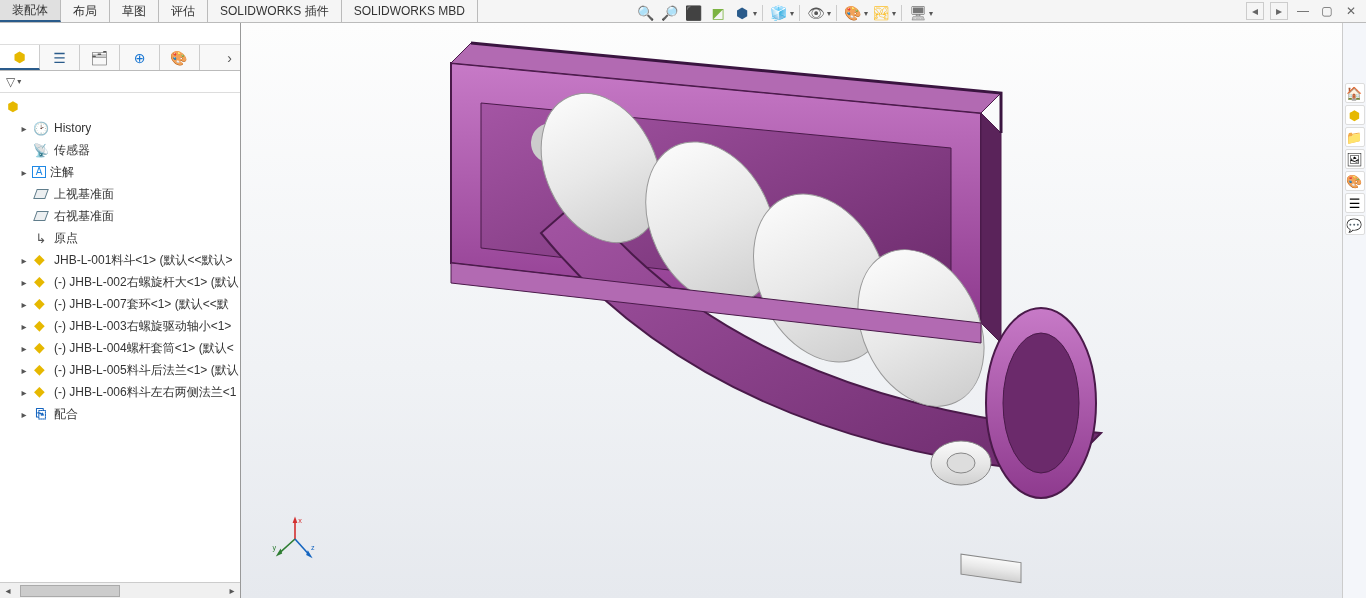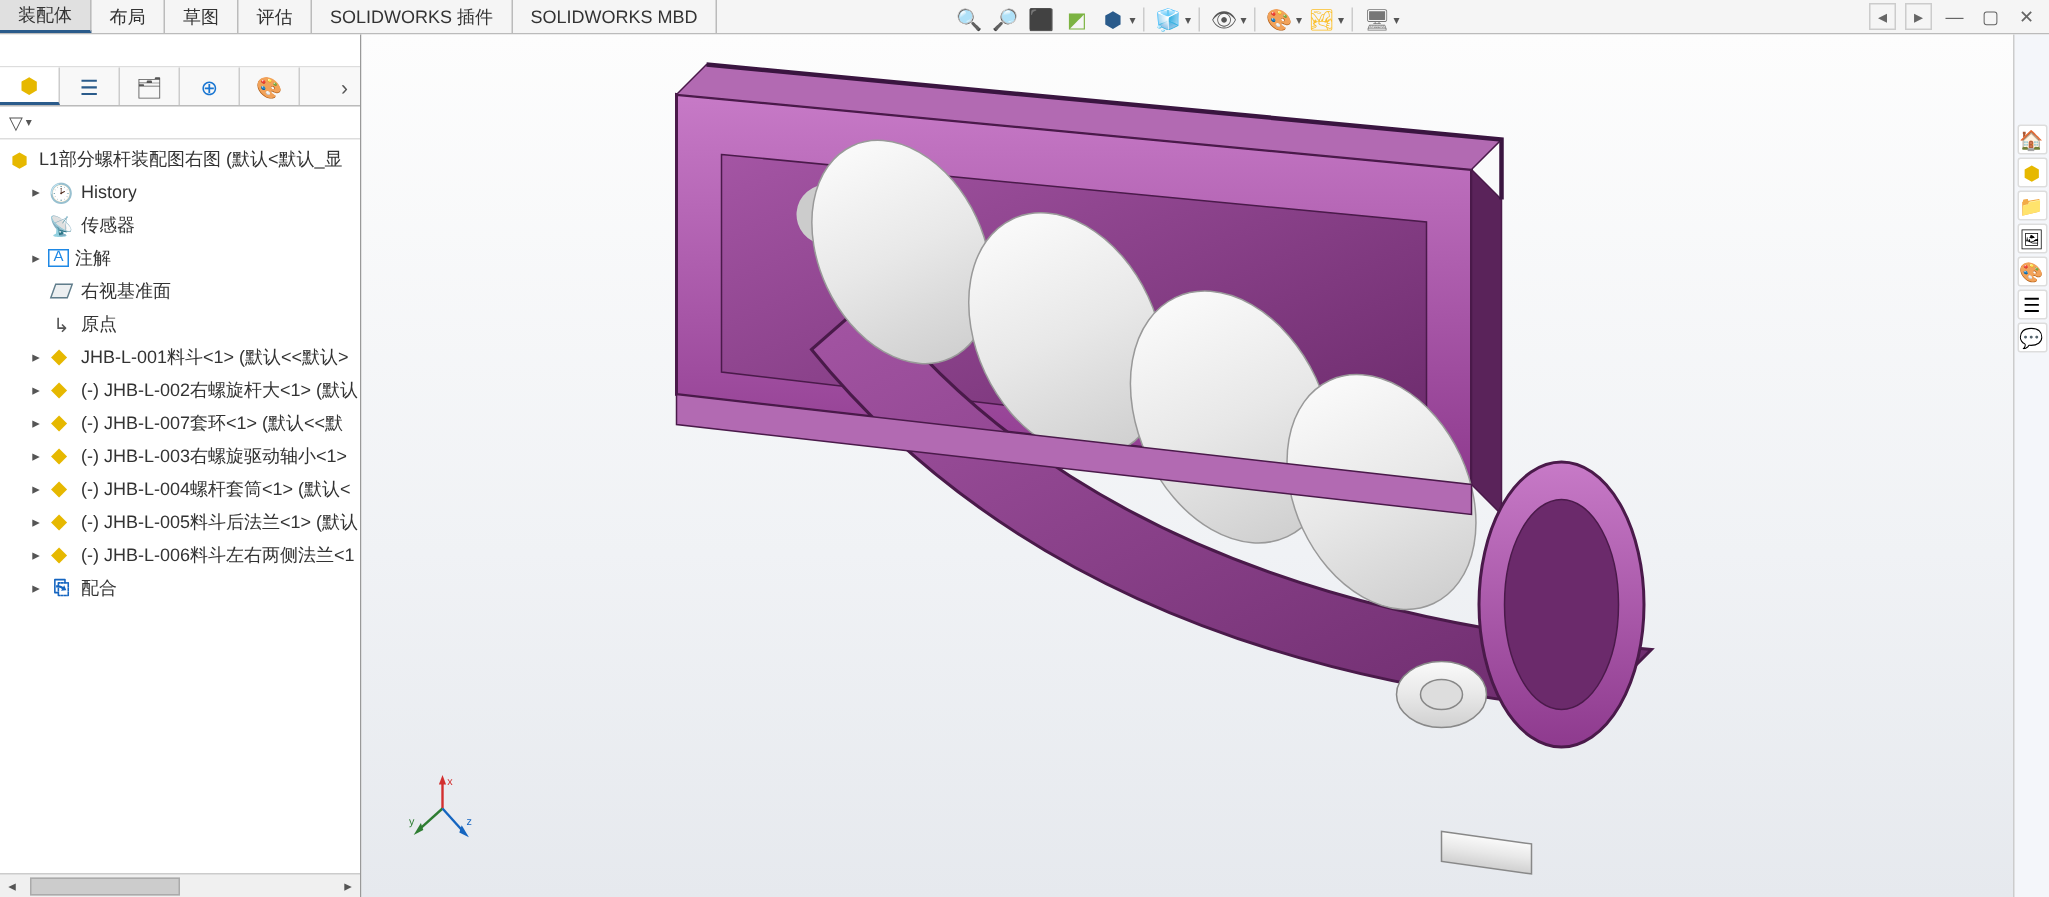--- a/index.html
+++ b/index.html
@@ -134,36 +134,41 @@
     <div class="filter-row">
       <span style="font-size:12px;color:#555">▽</span>
         <span class="dd" style="margin-left:2px">▾</span>
     </div>
 
     <div class="tree">
       <div class="tree-row">
         <span class="ic">
             <span style="color:#e6b800">⬢</span>
           </span>
-        <span class="lbl">L1部分螺杆装配图右图  (默认&lt;默认_显</span>
       </div>
       <div class="tree-row indent1">
         <span class="exp">▸</span>
         <span class="ic" style="color:#1e88e5">🕑</span>
         <span class="lbl">History</span>
       </div>
       <div class="tree-row indent1">
         <span class="exp"></span>
         <span class="ic" style="color:#1e88e5">📡</span>
         <span class="lbl">传感器</span>
       </div>
       <div class="tree-row indent1">
         <span class="exp">▸</span>
         <span class="ic" style="color:#1e88e5;border:1px solid #1e88e5;width:14px;height:12px;font-size:10px;line-height:10px">A</span>
         <span class="lbl">注解</span>
+      </div>
+      <div class="tree-row indent2">
+        <span class="ic">
+            <span class="plane-ic"></span>
+          </span>
+        <span class="lbl">上视基准面</span>
       </div>
       <div class="tree-row indent2">
         <span class="ic">
             <span class="plane-ic"></span>
           </span>
         <span class="lbl">右视基准面</span>
       </div>
       <div class="tree-row indent2">
         <span class="ic" style="color:#555">↳</span>
         <span class="lbl">原点</span>

